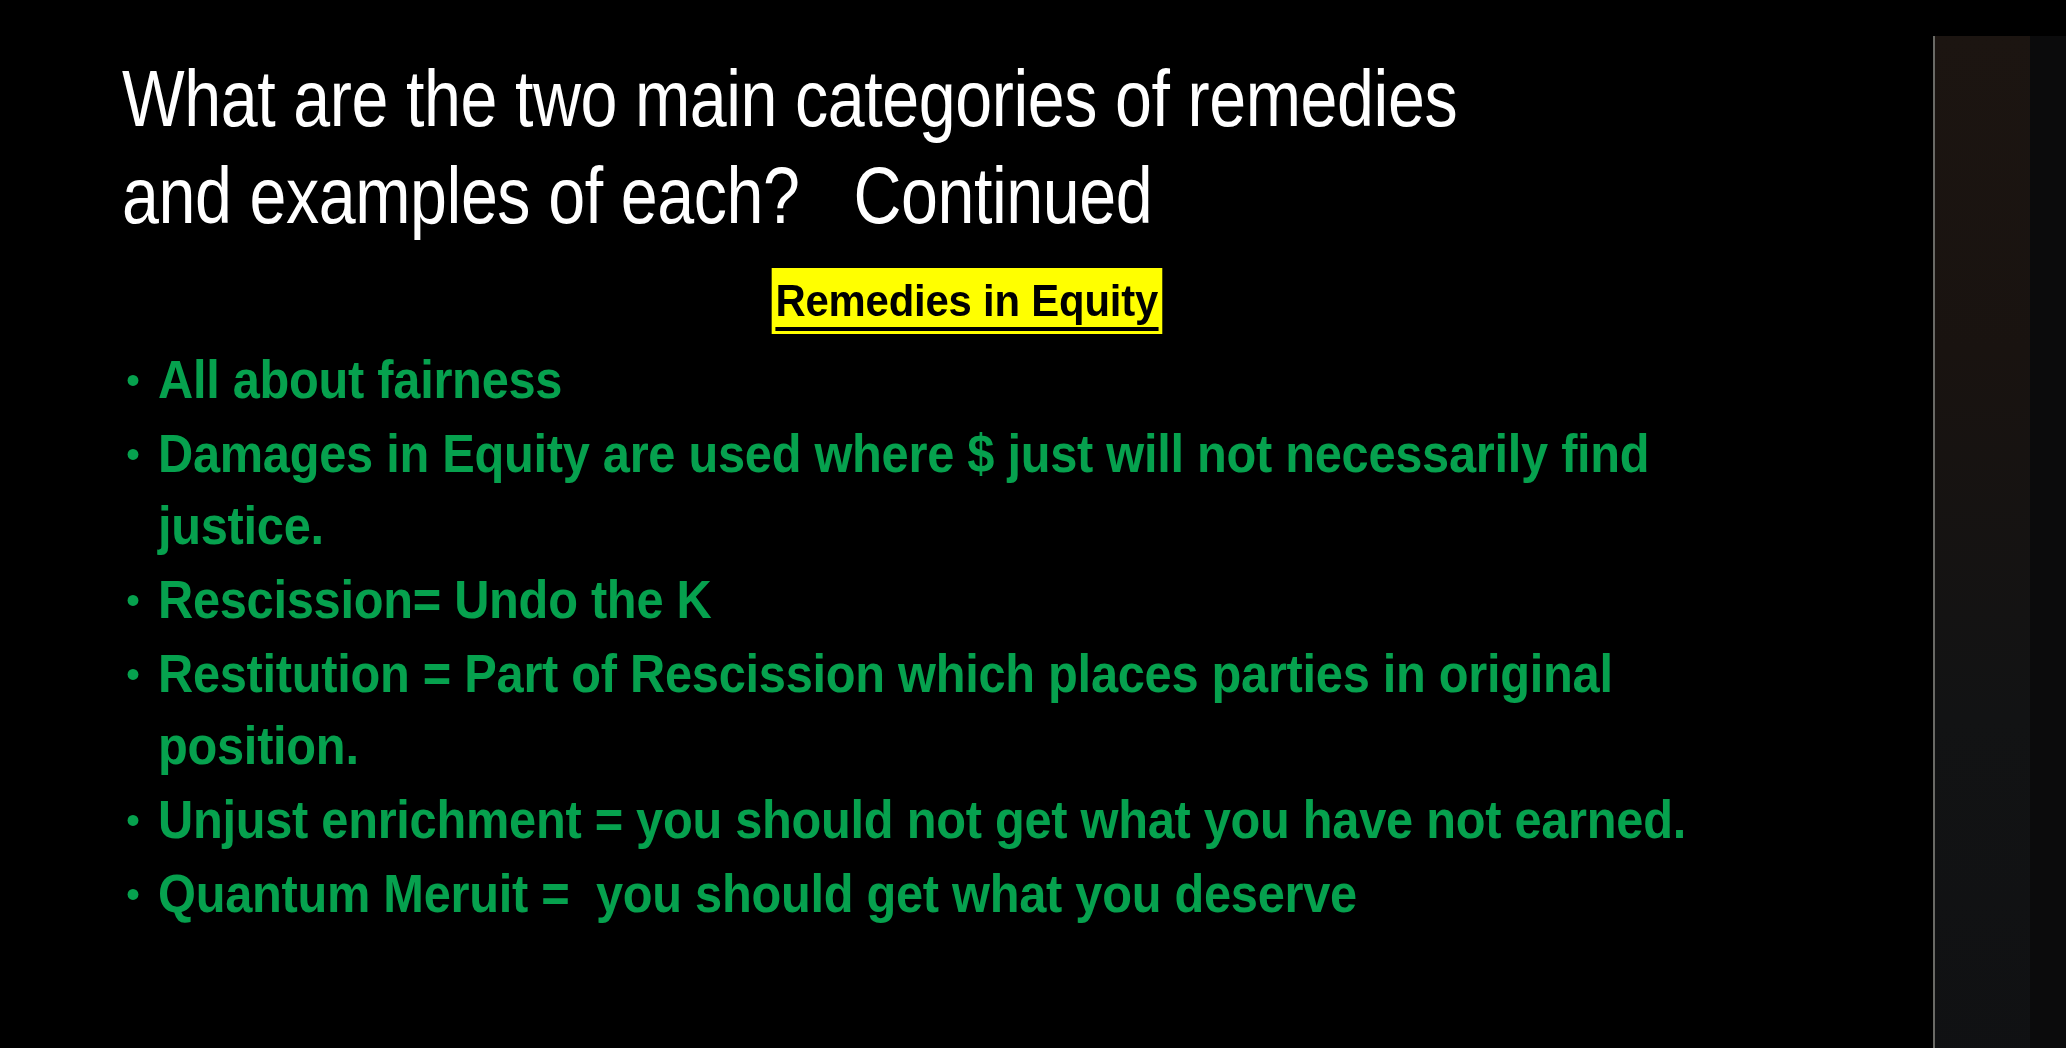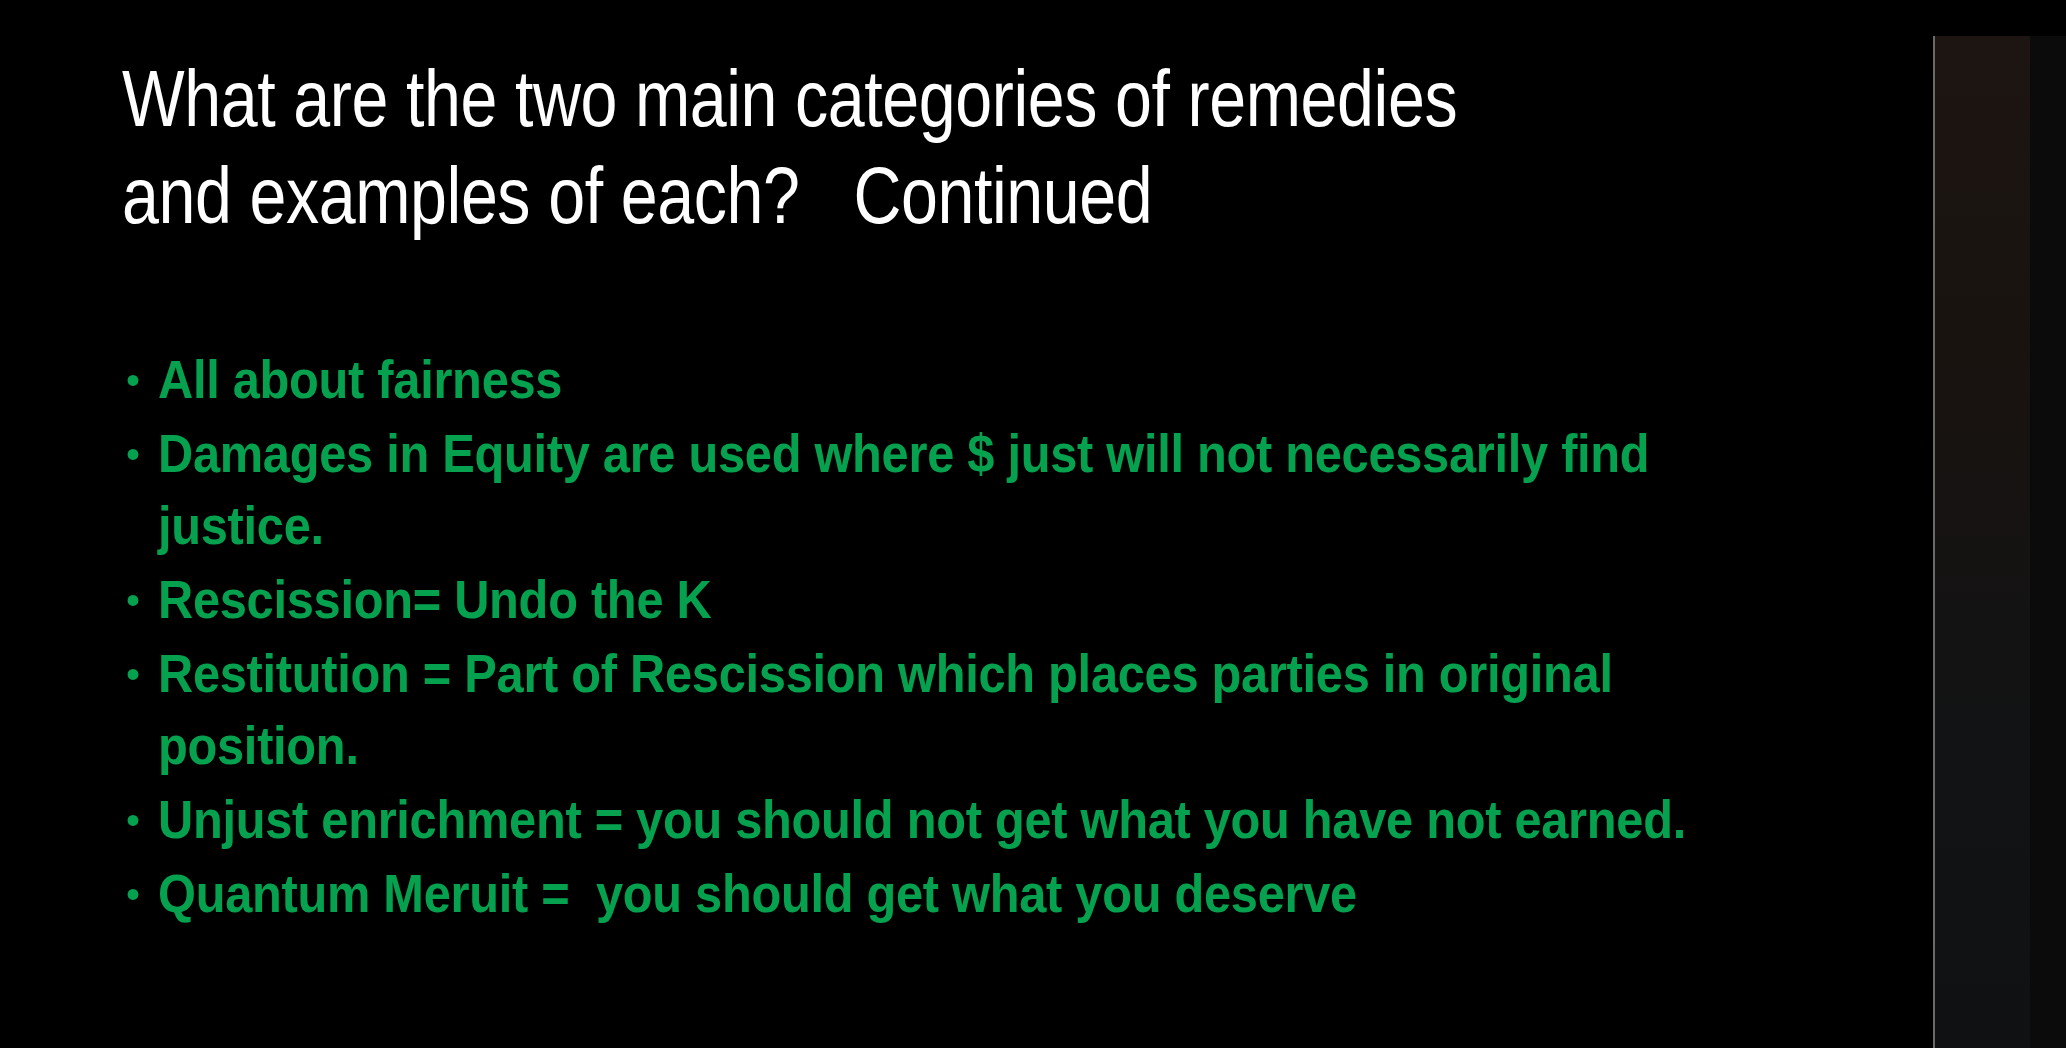--- a/index.html
+++ b/index.html
@@ -137,20 +137,23 @@
 </style>
 </head>
 <body>
 
 <div id="viewport">
 
   <div id="slide">
 
     <div id="slide-title">What are the two main categories of remedies and examples of each?   Continued</div>
 
+    <div id="heading-row">
+      <span id="equity-heading"><span class="ul">Remedies in Equity</span></span>
+    </div>
 
     <div id="bullets">
 
       <div class="bullet-item">
         <span class="bullet-marker">•</span>
         <span class="bullet-text">All about fairness</span>
       </div>
 
       <div class="bullet-item">
         <span class="bullet-marker">•</span>

